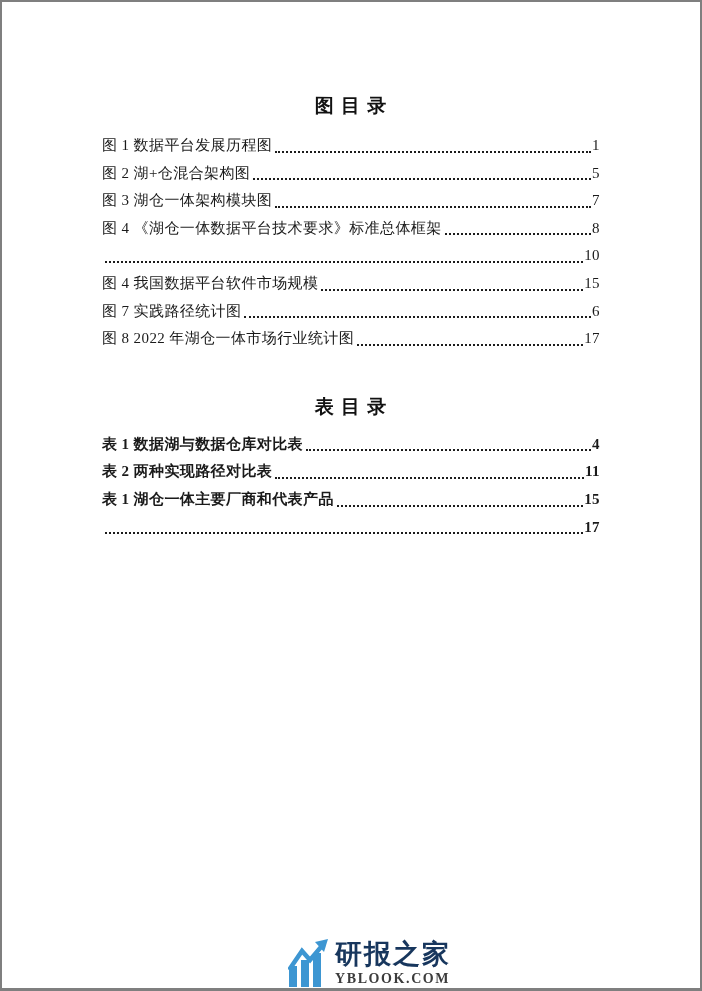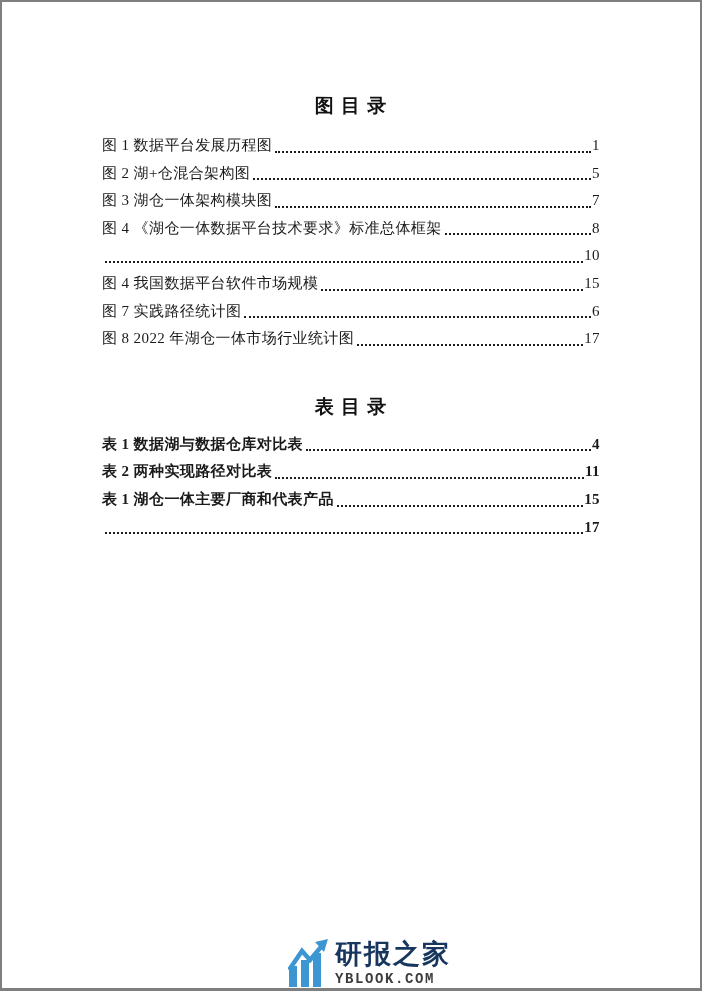--- a/index.html
+++ b/index.html
@@ -60,21 +60,21 @@
   .brand-text { display: flex; flex-direction: column; }
   .brand-cn {
     font-family: "Liberation Sans", "DejaVu Sans", sans-serif;
     font-weight: bold;
     font-size: 27px;
     line-height: 1;
     color: #17365d;
     letter-spacing: 2px;
   }
   .brand-en {
-    font-family: Liberation Mono, monospace;
+    font-family: Liberation Serif, serif;
     font-weight: bold;
     font-size: 14px;
     line-height: 1;
     margin-top: 4px;
     color: #3c3c3c;
     letter-spacing: 1.6px;
   }
 </style>
 </head>
 <body>

